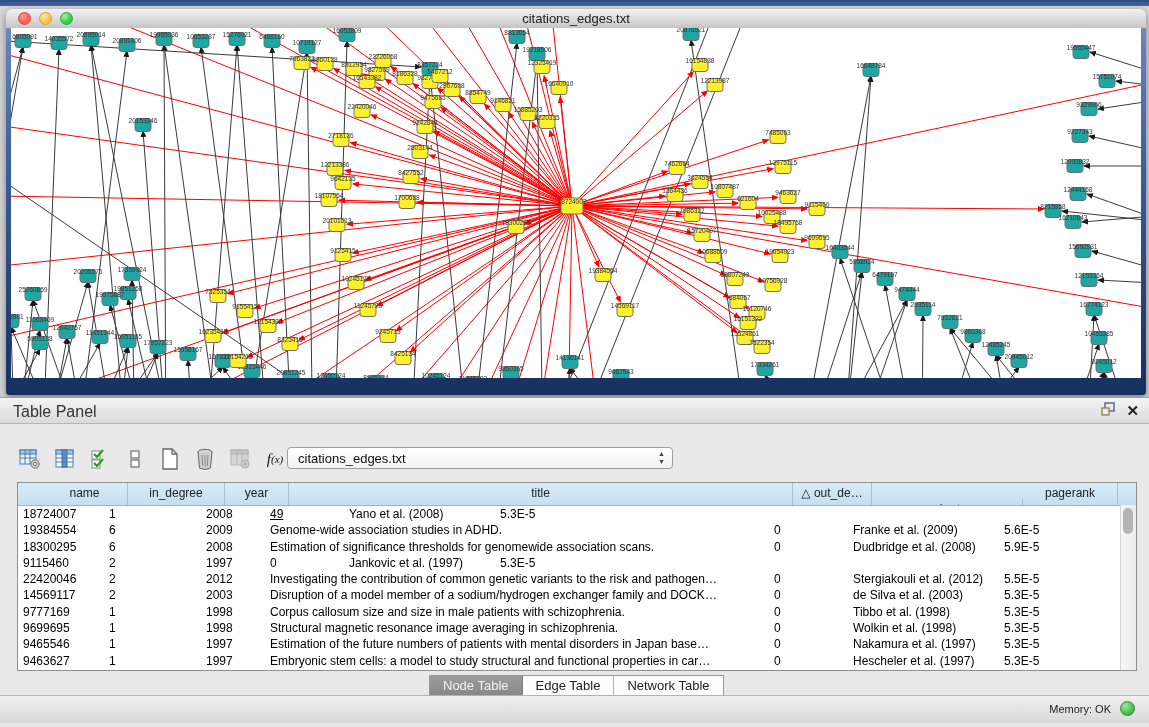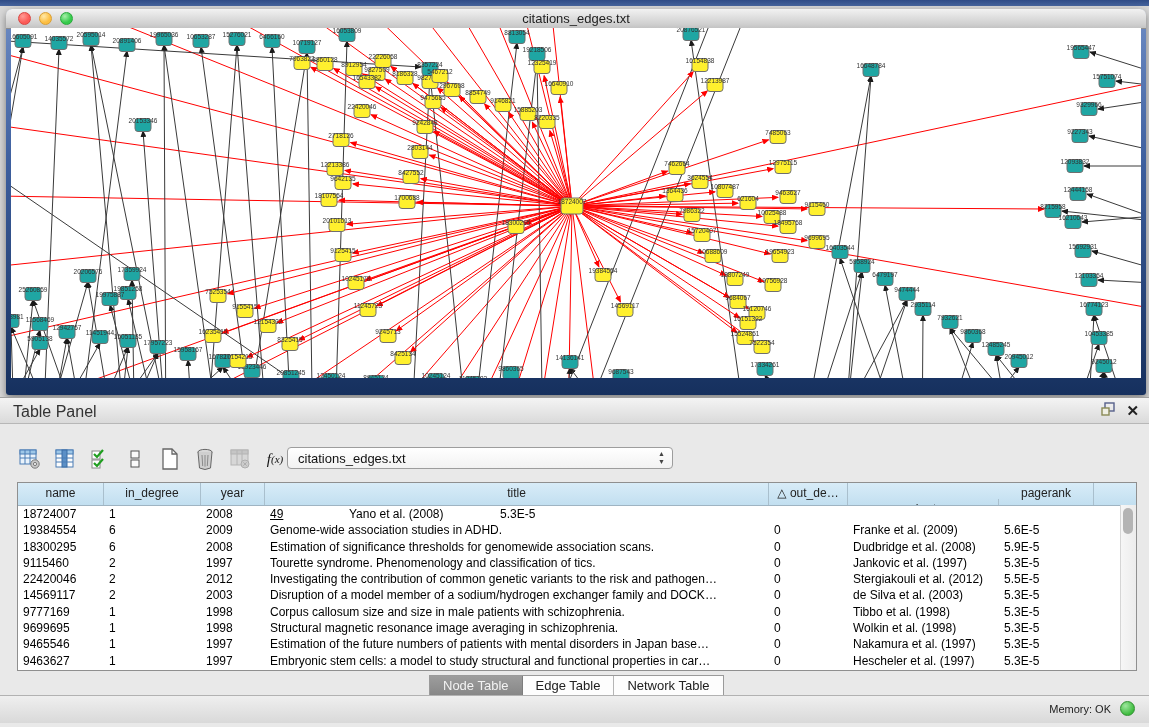--- a/index.html
+++ b/index.html
@@ -29,21 +29,21 @@
   .tp-close{font-size:15px;font-weight:bold;color:#222;line-height:16px;cursor:default;}
   
   .tp-toolbar{position:absolute;left:17px;top:45px;height:34px;display:flex;align-items:center;gap:9px;}
   .tbtn{width:26px;height:26px;display:flex;align-items:center;justify-content:center;}
   .fx{font-size:15px;font-style:italic;font-family:"Liberation Serif",serif;color:#111;}
   .combo{position:absolute;left:287px;top:50px;width:386px;height:22px;background:linear-gradient(180deg,#ffffff,#f2f2f2);
     border:1px solid #9d9d9d;border-radius:4px;font-size:13px;color:#111;line-height:21px;padding-left:10px;box-sizing:border-box;}
   .combo .steppers{position:absolute;right:7px;top:2px;font-size:7px;color:#444;line-height:8px;text-align:center;}
   
   .tbl{position:absolute;left:17px;top:85px;width:1118px;height:187px;background:#fff;border:1px solid #8f8f8f;overflow:hidden;}
-  .thead{display:flex;height:22px;background:linear-gradient(180deg,#d8ecf8,#c2dff0);border-bottom:1px solid #9fb4c2;}
+  .thead{display:flex;height:22px;background:linear-gradient(180deg,#d8ecf8,#c2dff0);border-bottom:1px solid #9fb4c2;padding-left:24px;}
   .th{box-sizing:border-box;border-right:1px solid #a9bfcd;font-size:12px;color:#222;text-align:center;line-height:21px;overflow:hidden;white-space:nowrap;}
   .trow{display:flex;height:16.3px;}
   .td{box-sizing:border-box;font-size:12px;color:#000;line-height:16px;padding-left:5px;overflow:hidden;white-space:nowrap;}
   .scrollbar{position:absolute;right:0;top:22px;bottom:0;width:15px;background:linear-gradient(90deg,#f6f6f6,#ececec);border-left:1px solid #d5d5d5;}
   .thumb{position:absolute;left:2px;top:3px;width:10px;height:26px;background:#b4b4b4;border-radius:6px;}
   
   .tabs{position:absolute;left:429px;top:278px;display:flex;height:20px;border:1px solid #9a9a9a;border-radius:0;overflow:hidden;background:#fdfdfd;box-shadow:0 1px 0 rgba(255,255,255,.7);}
   .tab{font-size:13px;line-height:19px;padding:0 13px;color:#222;border-right:1px solid #b5b5b5;}
   .tab.active{background:linear-gradient(180deg,#9d9d9d,#868686);color:#f3f3f3;border-right:1px solid #7d7d7d;}
   .tab:last-child{border-right:none;}
@@ -900,21 +900,20 @@
             <div class="td" style="width: 64px;">2008</div>
             <div class="td" style="width: 504px;">Estimation of significance thresholds for genomewide association scans.</div>
             <div class="td" style="width: 79px;">0</div>
             <div class="td" style="width: 151px;">Dudbridge et al. (2008)</div>
             <div class="td" style="width: 95px;">5.9E-5</div>
           </div>
           <div class="trow">
             <div class="td" style="width: 86px;">9115460</div>
             <div class="td" style="width: 97px;">2</div>
             <div class="td" style="width: 64px;">1997</div>
-            <div class="td" style="width: 504px;">Tourette syndrome. Phenomenology and classification of tics.</div>
             <div class="td" style="width: 79px;">0</div>
             <div class="td" style="width: 151px;">Jankovic et al. (1997)</div>
             <div class="td" style="width: 95px;">5.3E-5</div>
           </div>
           <div class="trow">
             <div class="td" style="width: 86px;">22420046</div>
             <div class="td" style="width: 97px;">2</div>
             <div class="td" style="width: 64px;">2012</div>
             <div class="td" style="width: 504px;">Investigating the contribution of common genetic variants to the risk and pathogen…</div>
             <div class="td" style="width: 79px;">0</div>

